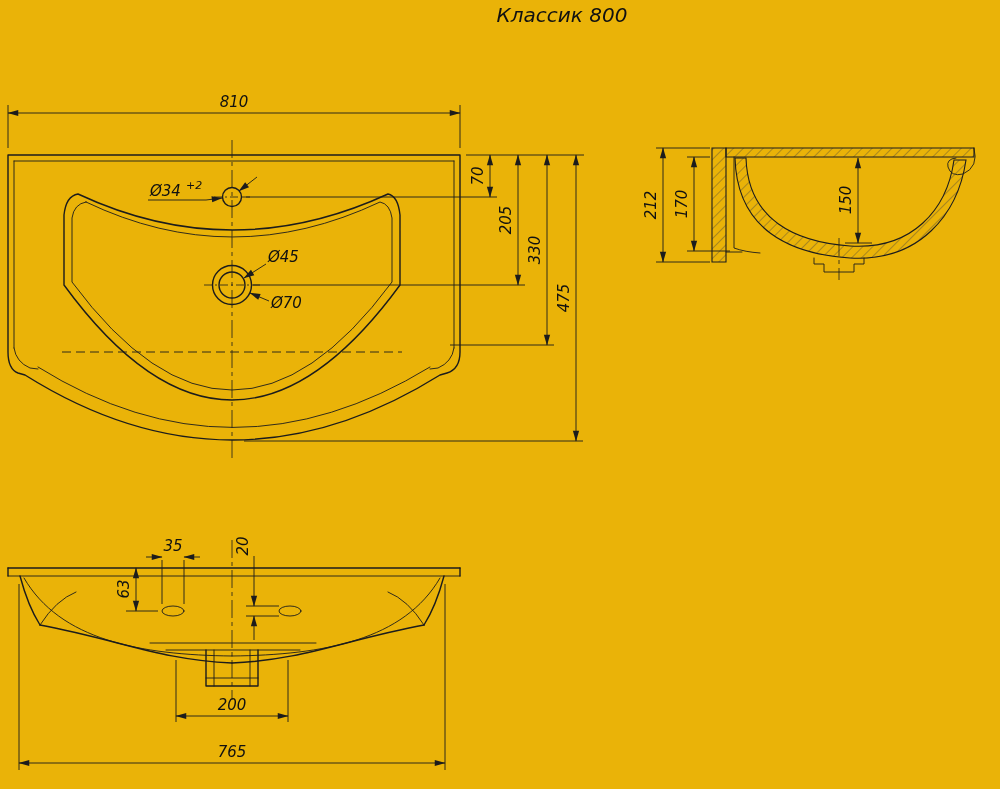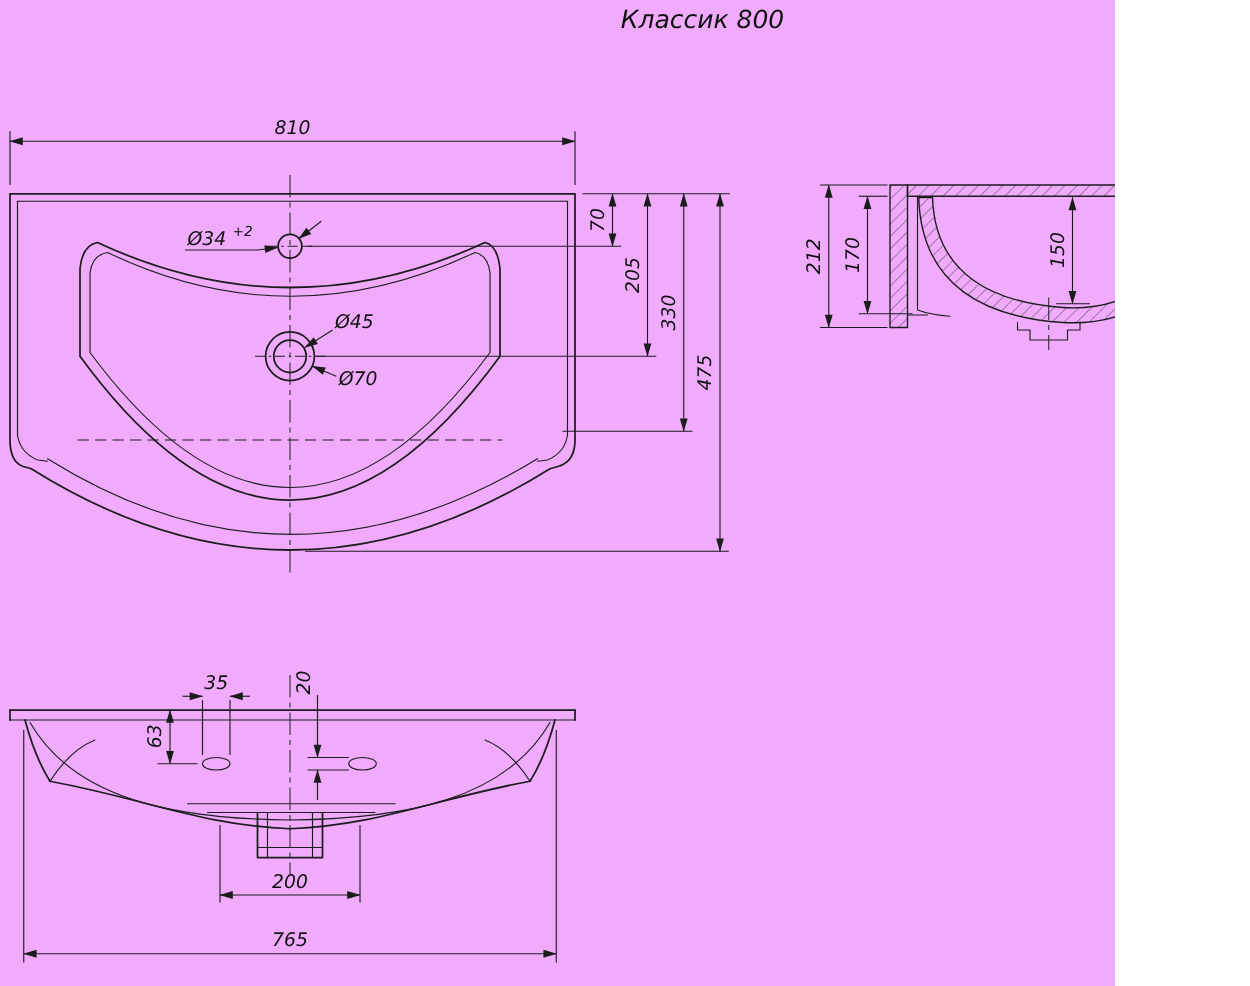--- a/index.html
+++ b/index.html
@@ -1,16 +1,16 @@
 <!DOCTYPE html>
 <html><head>
 <meta charset="utf-8">
 <style>
   html,body{margin:0;padding:0;background:#ffffff;}
-  .page{width:892px;height:789px;position:relative;background:#f0abfc;overflow:hidden;}
+  .page{width:1000px;height:789px;position:relative;background:#eab308;overflow:hidden;}
   svg{display:block;}
   .outline{fill:none;stroke:#1c1c1c;stroke-width:1.4;stroke-linejoin:round;stroke-linecap:round;}
   .thin{fill:none;stroke:#1c1c1c;stroke-width:0.9;stroke-linejoin:round;stroke-linecap:round;}
   .dim{fill:none;stroke:#1c1c1c;stroke-width:0.9;}
   .center{fill:none;stroke:#1c1c1c;stroke-width:0.8;stroke-dasharray:18 4 4 4;}
   .center-s{fill:none;stroke:#1c1c1c;stroke-width:0.8;stroke-dasharray:8 3 2 3;}
   .hidden-line{fill:none;stroke:#1c1c1c;stroke-width:0.9;stroke-dasharray:9 5;}
   .hatched{fill:url(#hatch);stroke:#1c1c1c;stroke-width:1.1;}
   text.dim-text{font-family:"DejaVu Sans",sans-serif;font-style:italic;font-size:15px;fill:#111;}
   text.dim-text-sup{font-family:"DejaVu Sans",sans-serif;font-style:italic;font-size:11px;fill:#111;}

